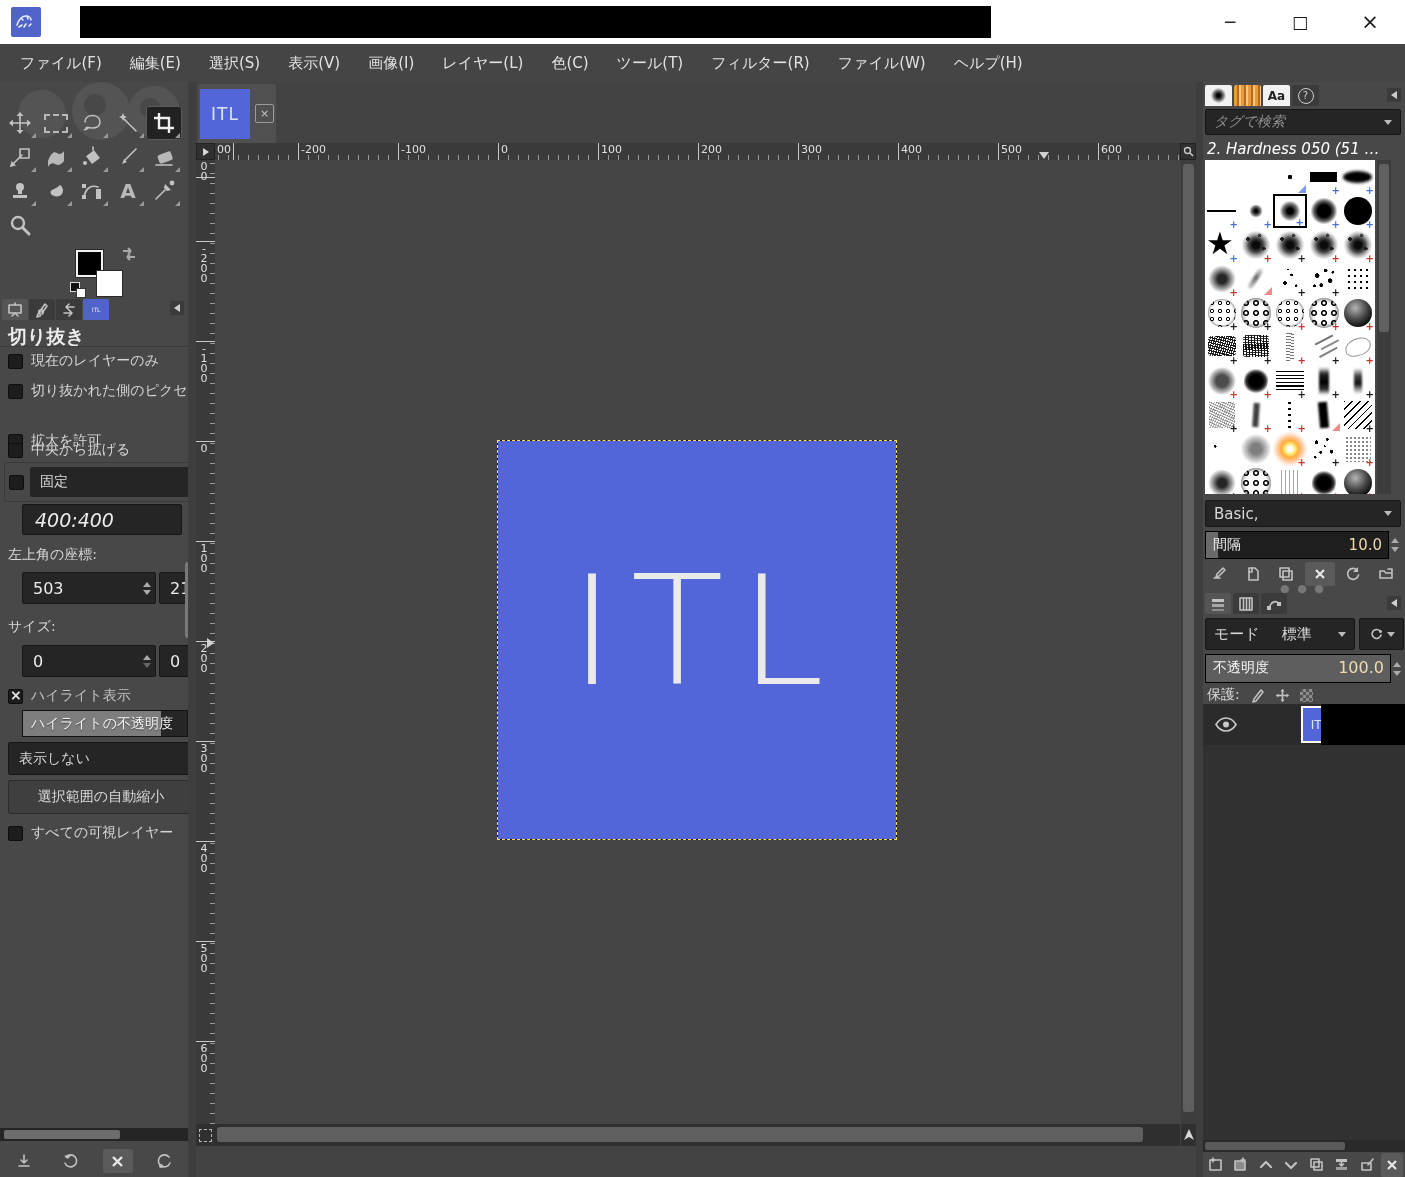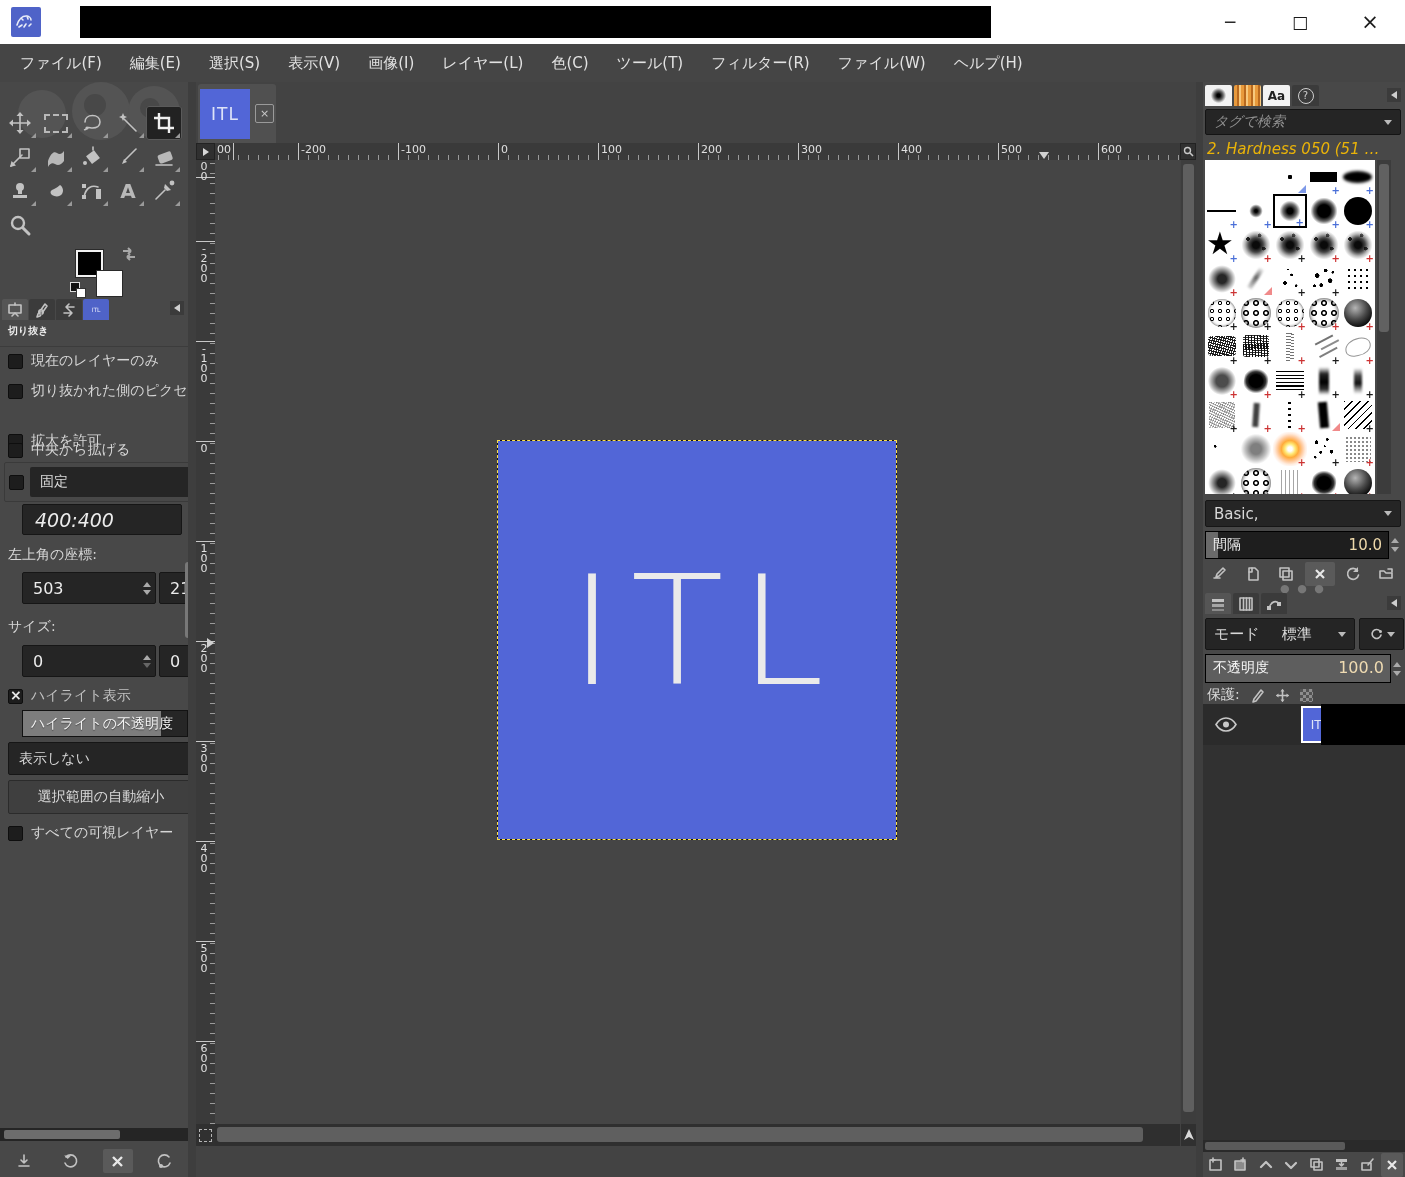--- a/index.html
+++ b/index.html
@@ -33,21 +33,21 @@
   .bgcol{left:96px;top:188px;width:27px;height:27px;background:#fff;border:1px solid #2a2a2a;}
   .minicol-b{left:70px;top:200px;width:10px;height:10px;background:#111;border:1px solid #ddd;}
   .minicol-w{left:76px;top:206px;width:10px;height:10px;background:#fff;border:1px solid #333;}
   
   .to-dock{left:0;top:298px;width:188px;height:879px;}
   .dock-tabrow{display:flex;gap:1px;height:22px;align-items:flex-end;}
   .dock-tab{width:26px;height:21px;background:#3b3b3b;display:flex;align-items:center;justify-content:center;border-radius:2px 2px 0 0;}
   .dock-tab.sel{background:#555555;}
   .collapse-btn{position:absolute;right:4px;top:3px;width:14px;height:14px;background:#3b3b3b;display:flex;align-items:center;justify-content:center;}
   .tri-left{width:0;height:0;border-top:4px solid transparent;border-bottom:4px solid transparent;border-right:6px solid #cfcfcf;}
-  .to-title{left:8px;top:26px;font-weight:bold;font-size:10px;color:#ececec;}
+  .to-title{left:8px;top:26px;font-weight:bold;font-size:19px;color:#ececec;}
   .chk{width:13px;height:13px;background:#1d1d1d;border:1px solid #0e0e0e;border-radius:2px;flex:0 0 auto;position:relative;}
   .chk.checked::after{content:"×";position:absolute;left:1px;top:-3px;color:#e8e8e8;font-size:14px;font-weight:bold;}
   .chkrow{display:flex;align-items:center;gap:8px;position:absolute;left:8px;white-space:nowrap;color:#d6d6d6;}
   .fixed-frame{left:4px;top:164px;width:196px;height:40px;border:1px solid #3a3a3a;border-radius:2px;display:flex;align-items:center;gap:6px;padding-left:4px;box-sizing:border-box;}
   .fixed-btn{width:150px;height:30px;background:#252525;border-radius:2px;display:flex;align-items:center;padding-left:10px;color:#dadada;}
   .aspect-input{left:22px;top:206px;width:160px;height:31px;background:#252525;border:1px solid #161616;border-radius:2px;
                 font-style:italic;font-size:19px;color:#ececec;display:flex;align-items:center;padding-left:12px;box-sizing:border-box;}
   .lbl{position:absolute;color:#d6d6d6;white-space:nowrap;}
   .spinbox{position:absolute;height:32px;background:#252525;border:1px solid #161616;border-radius:2px;display:flex;align-items:center;box-sizing:border-box;}
   .spinbox .val{flex:1;padding-left:10px;font-size:16px;color:#ececec;}
@@ -111,21 +111,21 @@
   .br-tabs{left:2px;top:2px;display:flex;gap:2px;height:22px;align-items:flex-end;}
   .br-tab{width:27px;height:21px;border-radius:2px 2px 0 0;display:flex;align-items:center;justify-content:center;overflow:hidden;}
   .br-tab.brush-sel{background:#f2f2f2;}
   .brush-dot{width:15px;height:15px;background:radial-gradient(circle,#000 15%,rgba(0,0,0,.55) 45%,transparent 72%);}
   .br-tab.pattern{background:repeating-linear-gradient(90deg,#e89a3c 0 3px,#b9691e 3px 5px,#f7c97e 5px 7px);}
   .br-tab.fonts{background:#f2f2f2;color:#222;font-size:12px;font-weight:bold;}
   .br-tab.help{background:#3b3b3b;color:#cfcfcf;}
   .help-circle{width:14px;height:14px;border:1px solid #cfcfcf;border-radius:50%;font-size:10px;display:flex;align-items:center;justify-content:center;}
   .search{left:2px;top:27px;width:196px;height:26px;background:#252525;border:1px solid #141414;border-radius:2px;display:flex;align-items:center;box-sizing:border-box;}
   .search .ph{font-style:italic;color:#8f8f8f;padding-left:8px;font-size:14px;}
-  .brush-title{left:4px;top:58px;font-style:italic;font-size:15px;color:#eab308;white-space:nowrap;}
+  .brush-title{left:4px;top:58px;font-style:italic;font-size:15px;color:#ffffff;white-space:nowrap;}
   .brush-grid{left:2px;top:78px;width:170px;height:334px;background:#ffffff;display:flex;flex-wrap:wrap;overflow:hidden;}
   .bscroll{left:174px;top:78px;width:14px;height:334px;background:#3c3c3c;}
   .bscroll .thumb{position:absolute;left:2px;top:4px;width:10px;height:168px;background:#616161;border-radius:3px;}
   .bcell{width:34px;height:34px;background:#fff;position:relative;box-sizing:border-box;}
   .bcell.bsel{border:2px solid #000;}
   .bcell::before{content:"";position:absolute;}
   .bm{position:absolute;right:1px;bottom:-2px;font:bold 10px "DejaVu Sans",sans-serif;font-style:normal;text-decoration:none;z-index:2;}
   .bm-blue{color:#4a6fd8;}.bm-red{color:#cc3333;}.bm-black{color:#1a1a1a;}
   .bm-tri-blue,.bm-tri-red{width:0;height:0;bottom:1px;right:1px;border-left:8px solid transparent;color:transparent;overflow:hidden;}
   .bm-tri-blue{border-bottom:8px solid #7e99e8;}

